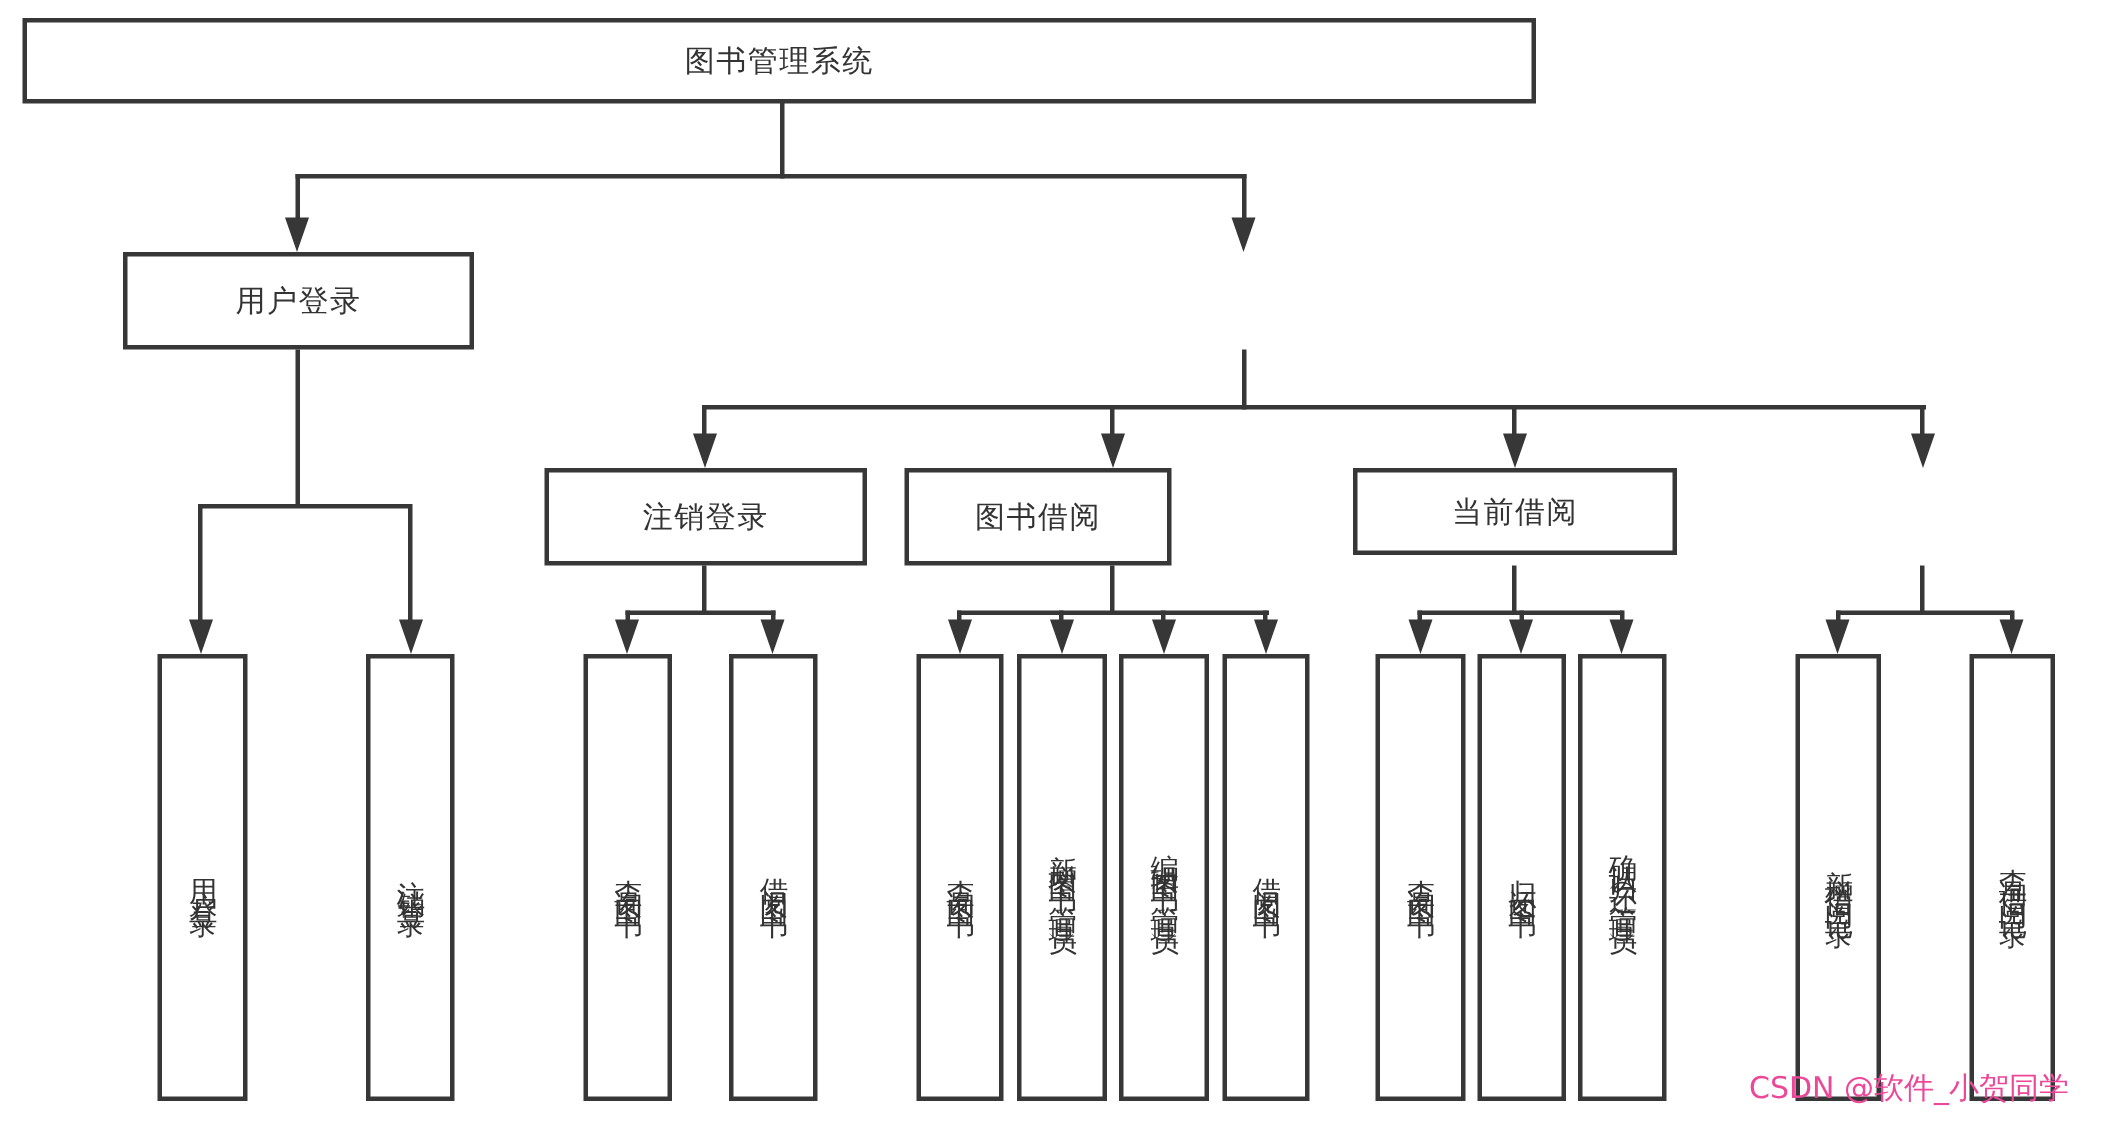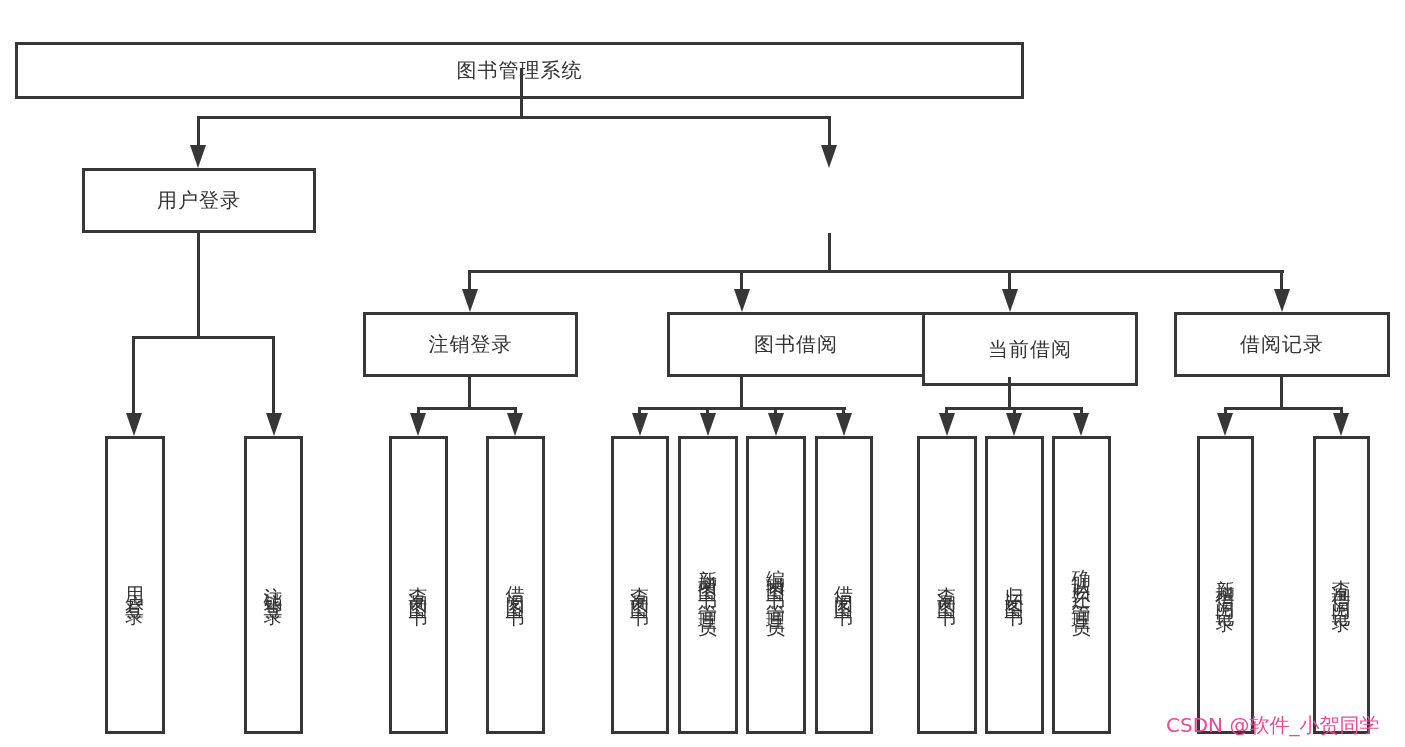--- a/index.html
+++ b/index.html
@@ -30,21 +30,21 @@
   .watermark{
     position:absolute;left:1166px;top:712px;font-size:20px;color:#ec4899;
     white-space:nowrap;z-index:5;
   }
 </style>
 </head>
 <body>
 
 <div id="canvas">
 
-  <div class="hbox" style="left:15px;top:12px;width:1009px;height:57px;margin-top:30px;">
+  <div class="hbox" style="left:15px;top:12px;width:1009px;height:57px;">
     <span>图书管理系统</span>
   </div>
 
   <div class="vl" style="left:520px;top:68px;height:51px;"></div>
   <div class="hl" style="left:197px;top:116px;width:634px;"></div>
   <div class="vl" style="left:197px;top:116px;height:31px;"></div>
   <div class="vl" style="left:828px;top:116px;height:31px;"></div>
   <div class="arrow" style="left:190px;top:145px;"></div>
   <div class="arrow" style="left:821px;top:145px;"></div>
 
@@ -66,28 +66,25 @@
   <div class="vl" style="left:1008px;top:270px;height:21px;"></div>
   <div class="vl" style="left:1280px;top:270px;height:21px;"></div>
   <div class="arrow" style="left:462px;top:289px;"></div>
   <div class="arrow" style="left:734px;top:289px;"></div>
   <div class="arrow" style="left:1002px;top:289px;"></div>
   <div class="arrow" style="left:1274px;top:289px;"></div>
 
   <div class="hbox" style="left:363px;top:312px;width:215px;height:65px;">
     <span>注销登录</span>
   </div>
-  <div class="hbox" style="left:667px;top:312px;width:258px;height:65px;">
+  <div class="hbox" style="left:603px;top:312px;width:178px;height:65px;">
     <span>图书借阅</span>
   </div>
-  <div class="hbox" style="left:922px;top:312px;width:216px;height:74px;">
+  <div class="hbox" style="left:902px;top:312px;width:216px;height:58px;">
     <span>当前借阅</span>
-  </div>
-  <div class="hbox" style="left:1174px;top:312px;width:216px;height:65px;">
-    <span>借阅记录</span>
   </div>
 
   <div class="vl" style="left:468px;top:377px;height:32px;"></div>
   <div class="hl" style="left:417px;top:407px;width:100px;"></div>
   <div class="vl" style="left:417px;top:407px;height:9px;"></div>
   <div class="vl" style="left:514px;top:407px;height:9px;"></div>
   <div class="arrow" style="left:410px;top:413px;"></div>
   <div class="arrow" style="left:507px;top:413px;"></div>
 
   <div class="vl" style="left:740px;top:377px;height:32px;"></div>

